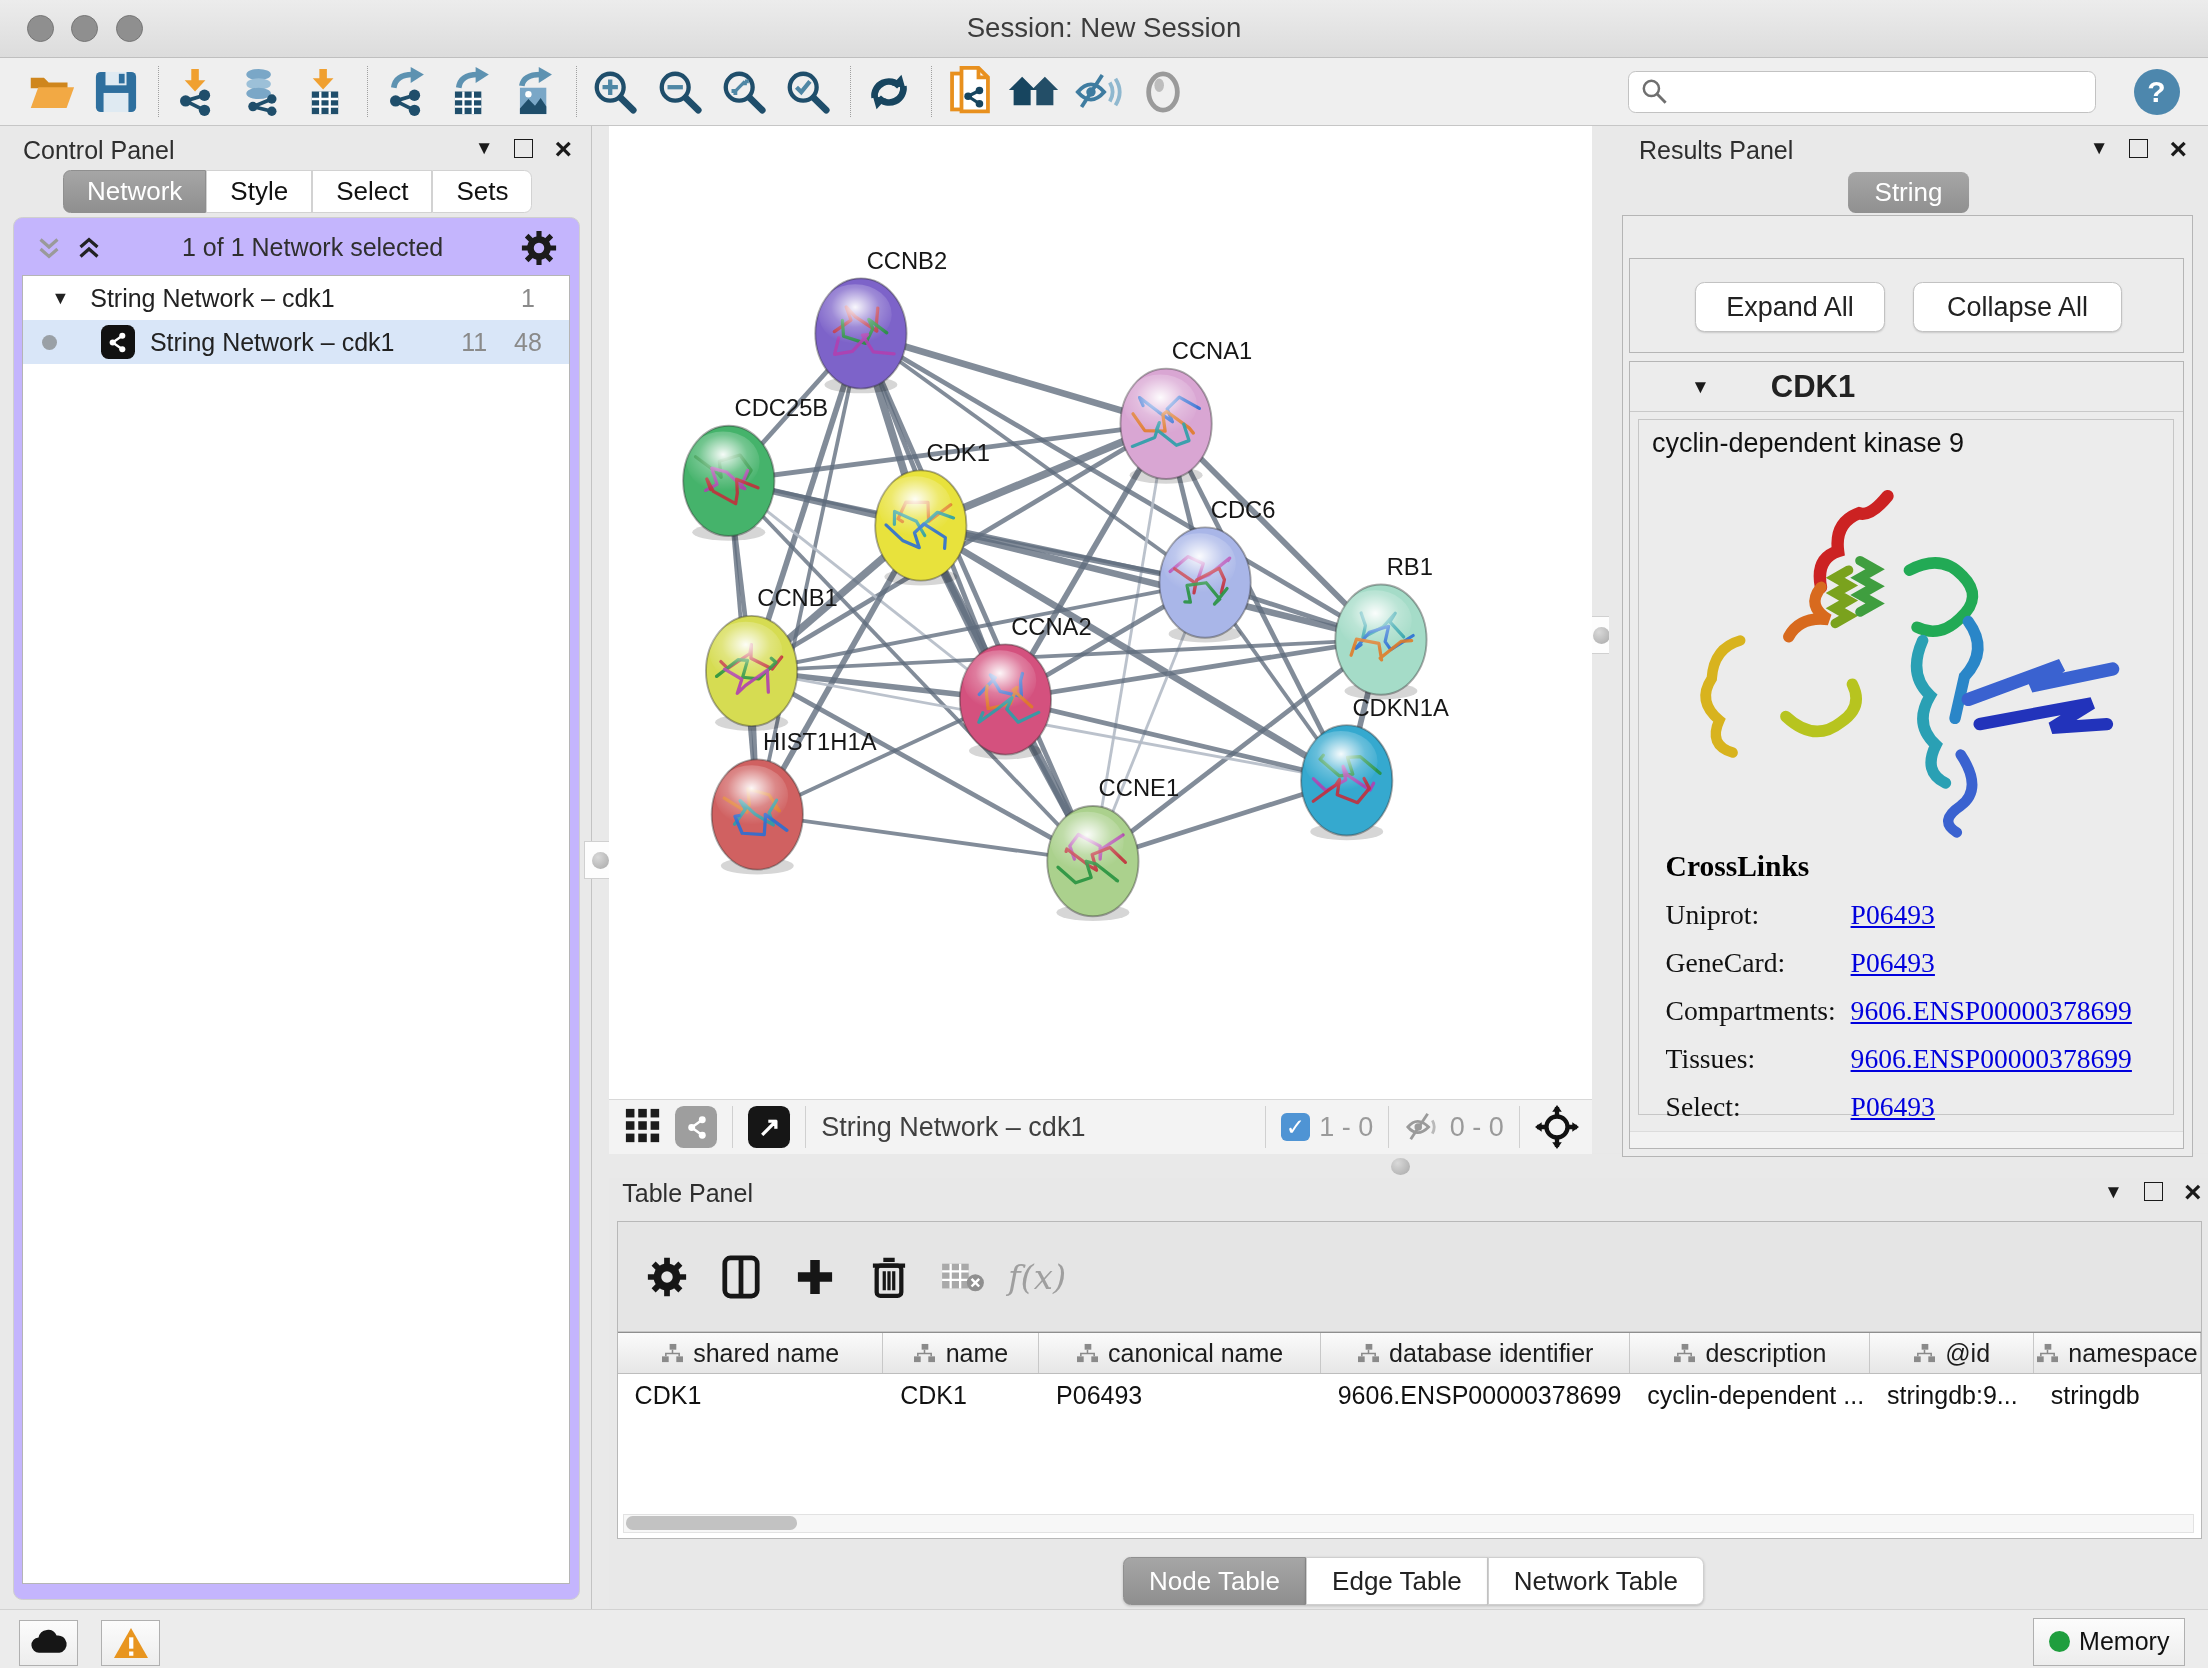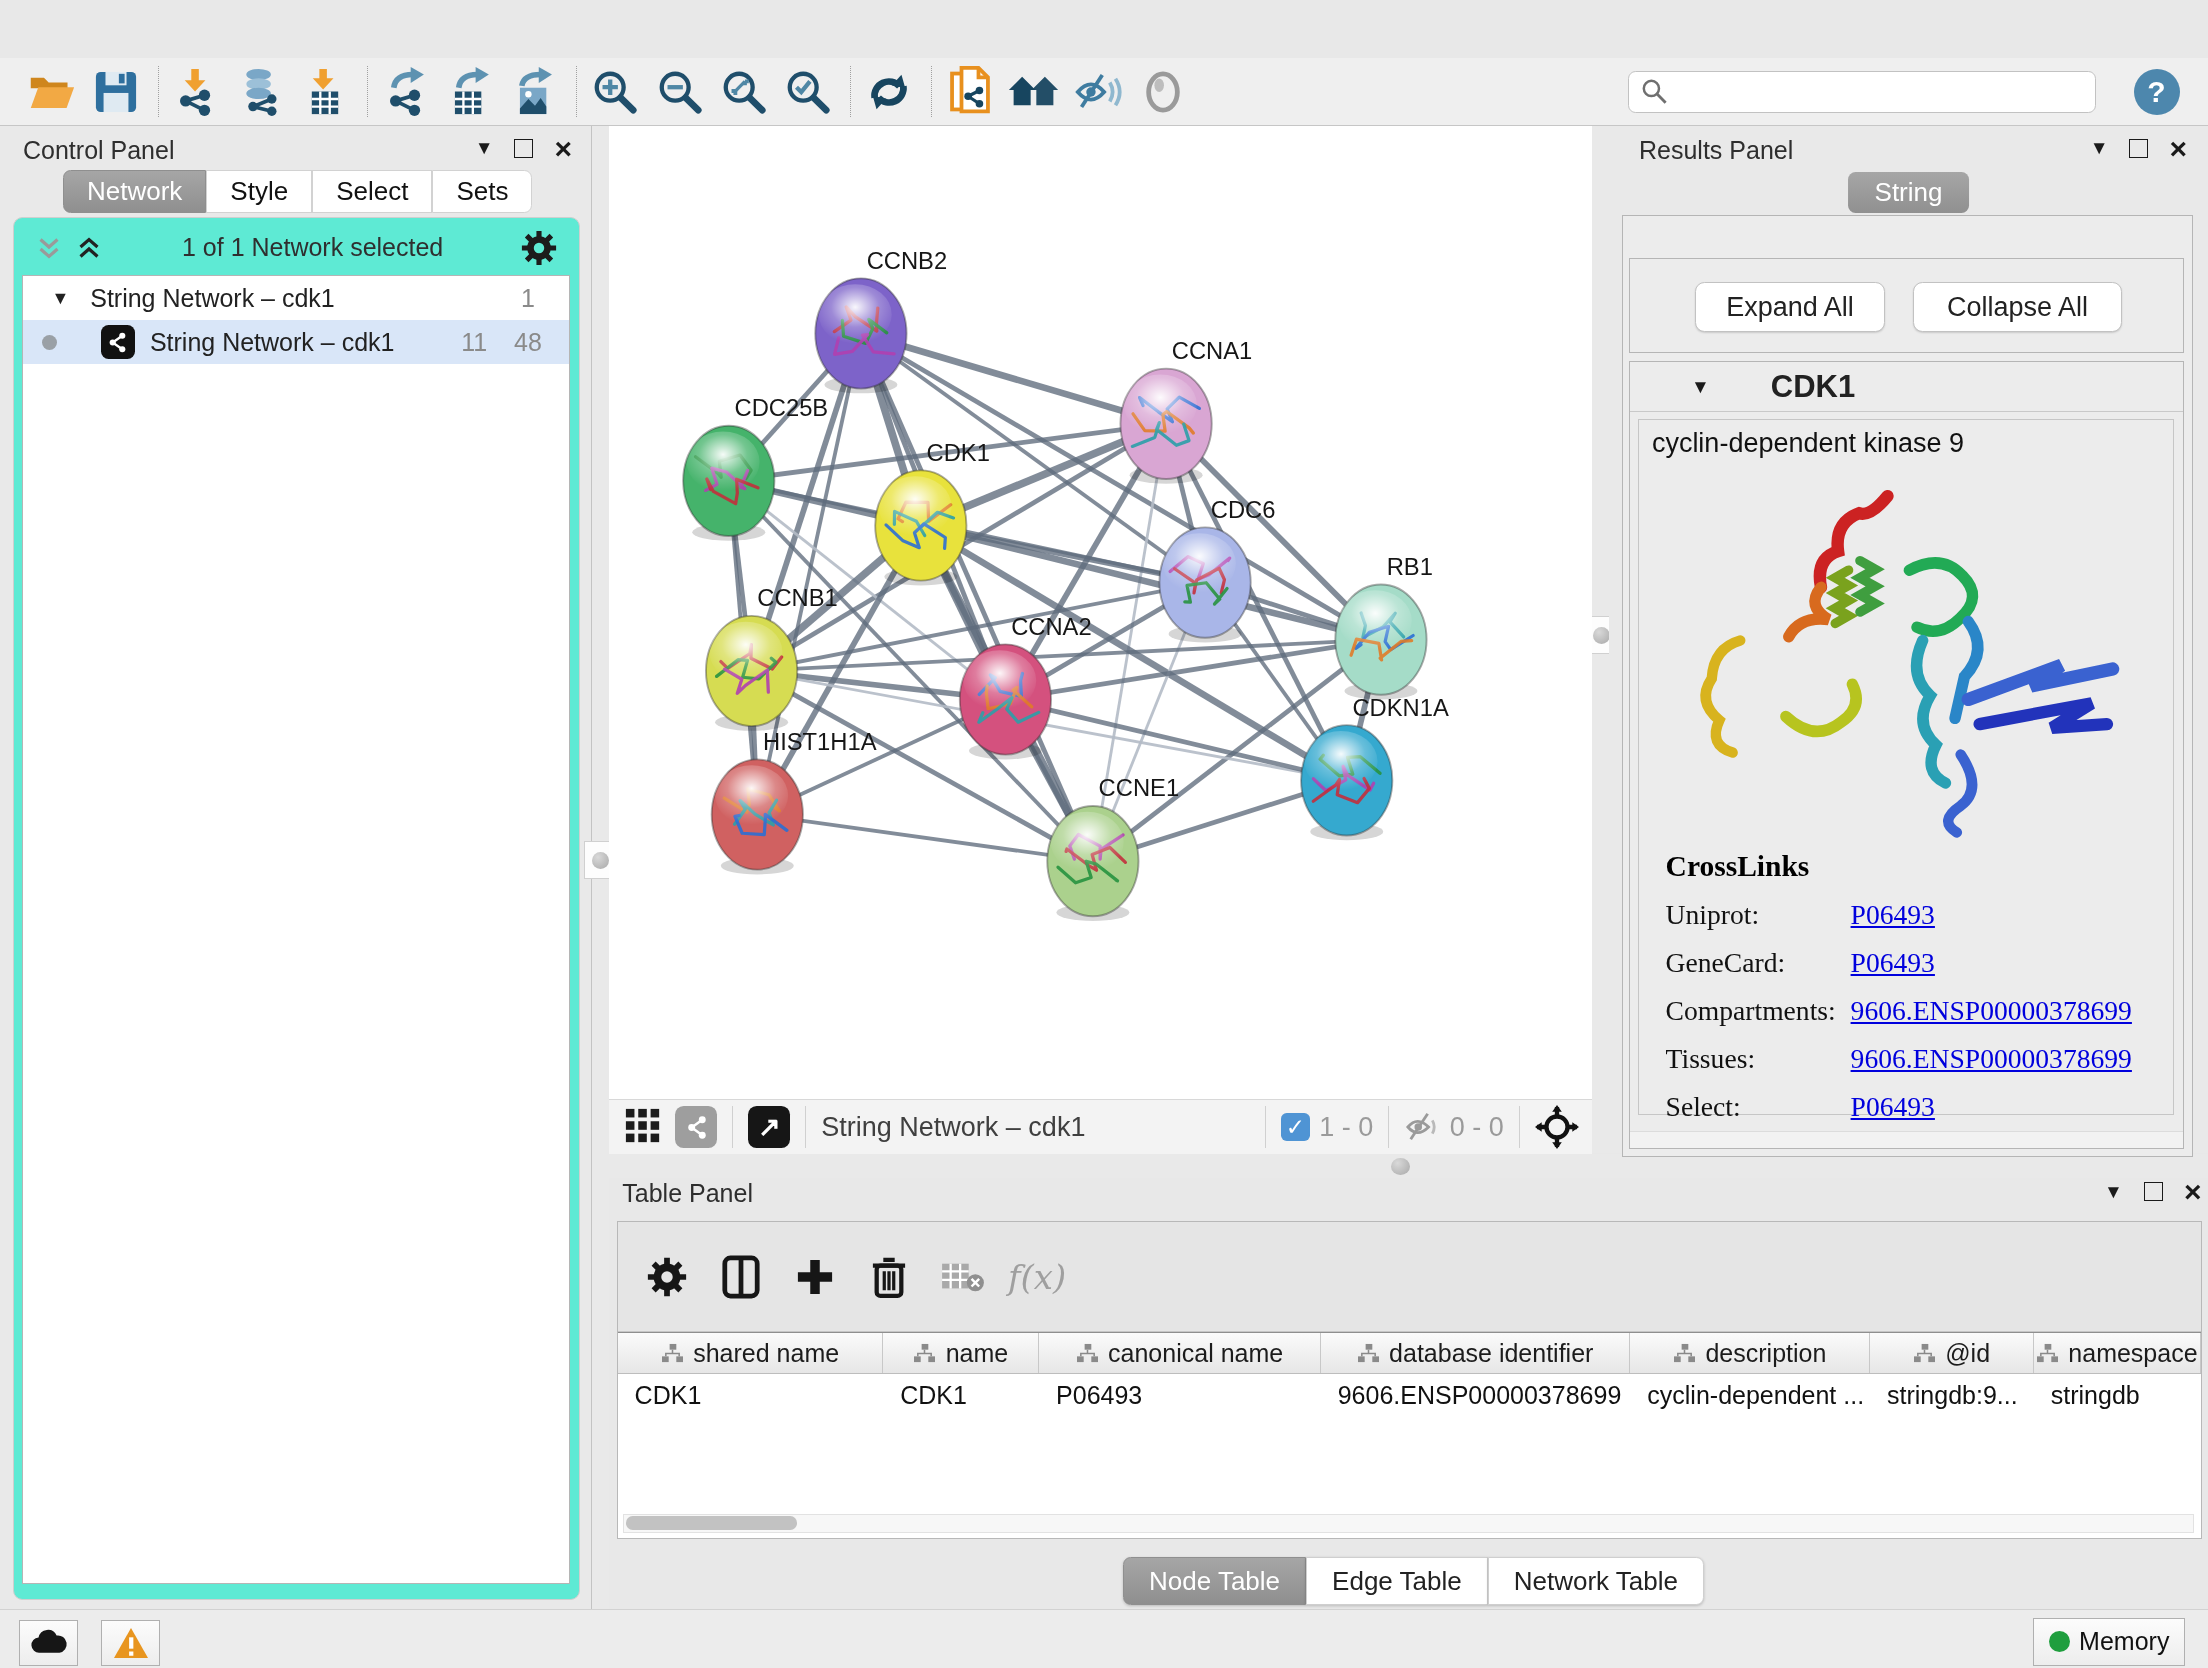--- a/index.html
+++ b/index.html
@@ -25,21 +25,21 @@
   
   .panel-title{font-size:25px;color:#2e2e2e;}
   .phead-icons{display:flex;align-items:center;gap:21px;}
   .tri{font-size:19px;color:#1a1a1a;}
   .sq{width:17px;height:17px;border:1.9px solid #1a1a1a;display:inline-block;}
   .xx{font-size:30px;font-weight:bold;color:#1a1a1a;line-height:17px;}
   
   #control-panel{left:0;top:126px;width:592px;height:1484px;background:#e9e9e9;border-right:1px solid #c3c3c3;box-sizing:border-box;}
   .seg-tab{font-size:26px;padding:4.8px 23px;background:#fff;border:1px solid #d2d2d2;color:#111;cursor:pointer;}
   .seg-tab.sel{background:linear-gradient(#a6a6a6,#8f8f8f);color:#fff;border-color:#8f8f8f;}
-  #cp-box{left:13.3px;top:91px;width:565px;height:1381px;background:#5eead4;border:1px solid #cfcfcf;border-radius:9.5px;}
+  #cp-box{left:13.3px;top:91px;width:565px;height:1381px;background:#c4b5fd;border:1px solid #cfcfcf;border-radius:9.5px;}
   #cp-status{left:9.5px;top:7.6px;width:546px;height:44px;display:flex;align-items:center;}
   #cp-tree{left:7.6px;top:57px;width:548px;height:1309px;background:#fff;border:1px solid #b5b5b5;box-sizing:border-box;}
   .tree-row{height:44px;display:flex;align-items:center;font-size:25px;}
   .tree-row.sel{background:#d9e6f8;}
   .cnt{color:#8a8a8a;}
   
   #canvas{left:609px;top:126px;width:983px;height:973px;background:#ffffff;}
   #canvas-toolbar{left:609px;top:1099px;width:983px;height:55px;background:#f3f3f3;border-top:1px solid #d8d8d8;
                   display:flex;align-items:center;box-sizing:border-box;}
   .ct-sep{height:42px;border-left:1px solid #d0d0d0;margin:0 15px;}
@@ -92,20 +92,28 @@
           display:flex;align-items:center;justify-content:center;}
   #memory-btn{position:absolute;right:23px;top:7.6px;height:46px;width:150px;background:linear-gradient(#fcfcfc,#ededed);
               border:1px solid #b0b0b0;display:flex;align-items:center;justify-content:center;gap:9.5px;font-size:25px;color:#111;}
   #mem-dot{width:21px;height:21px;border-radius:50%;background:#1f9e3e;}
 </style>
 </head>
 <body>
 
 <div id="root">
 
+  <div id="titlebar" class="abs">
+    <div class="abs" style="left:27px;top:15px;">
+      <span class="traffic"></span>
+      <span class="traffic"></span>
+      <span class="traffic"></span>
+    </div>
+    <div id="win-title" class="abs">Session: New Session</div>
+  </div>
 
   <div id="toolbar" class="abs">
     <span class="tbtn">
       <svg width="49" height="44" viewBox="0 0 52 46">
         <path d="M4 8 h14 l5 5 h20 v6 H4 z" fill="#cf861d"></path>
         <path d="M4 40 L12 18 H50 L42 40 Z" fill="#f2a944"></path>
       </svg>
     </span>
     <span class="tbtn">
       <svg width="44" height="44" viewBox="0 0 46 46">

